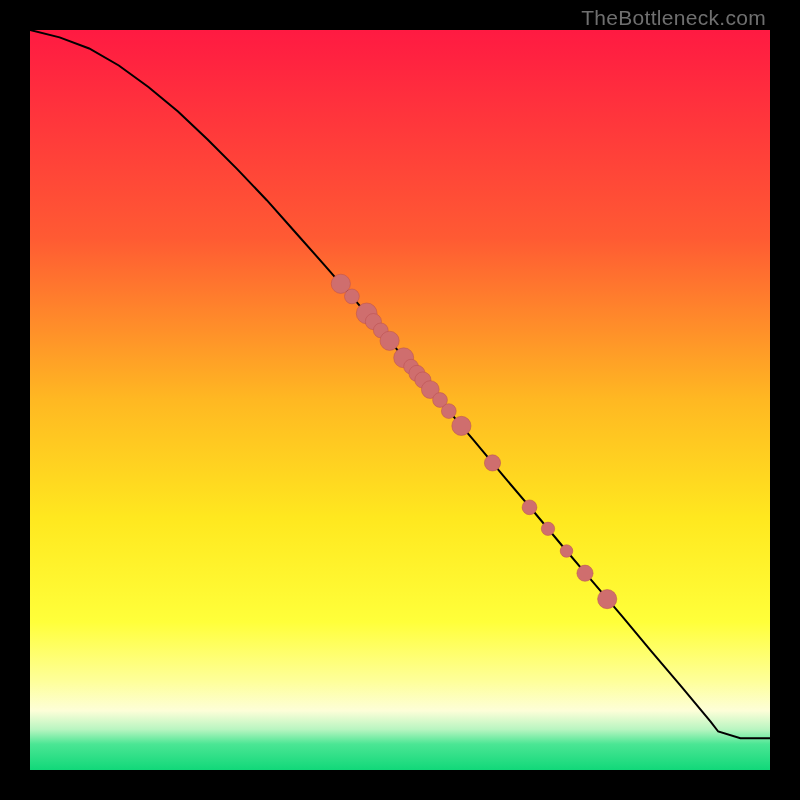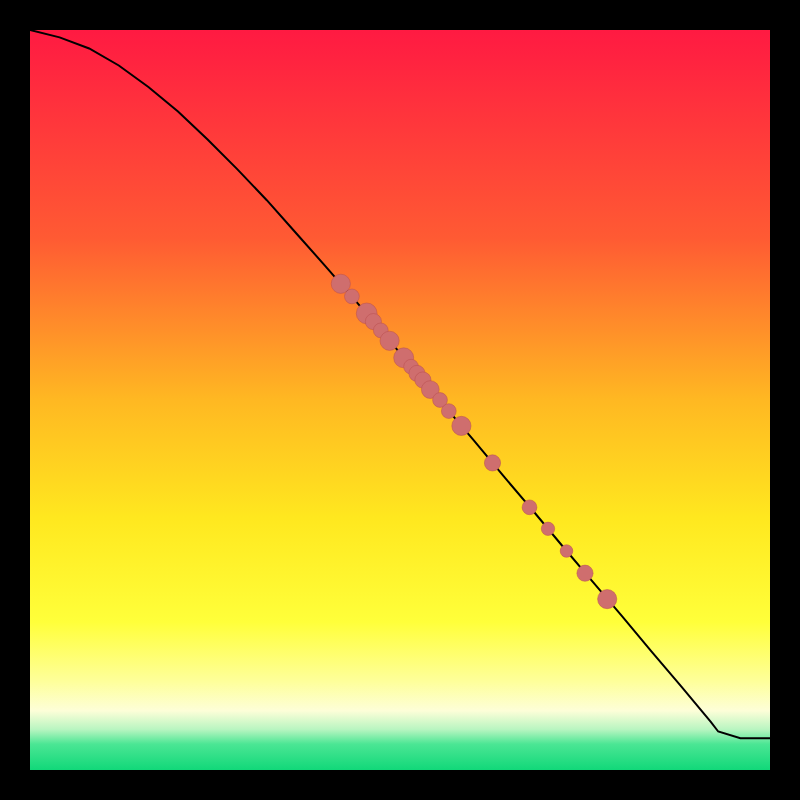--- a/index.html
+++ b/index.html
@@ -41,20 +41,21 @@
   svg.chart {
     position: absolute;
     left: 0;
     top: 0;
   }
 </style>
 </head>
 <body>
 
 <div class="frame">
+  <div class="watermark">TheBottleneck.com</div>
 
   <div class="plot-area">
     <svg class="gradient-bg" width="740" height="740">
       <defs>
         <linearGradient id="bg-grad" x1="0" y1="0" x2="0" y2="1">
             <stop offset="0%" stop-color="#ff1a42"></stop>
             <stop offset="28.000000000000004%" stop-color="#ff5a33"></stop>
             <stop offset="50%" stop-color="#ffb822"></stop>
             <stop offset="66%" stop-color="#ffe81f"></stop>
             <stop offset="80%" stop-color="#ffff3a"></stop>

